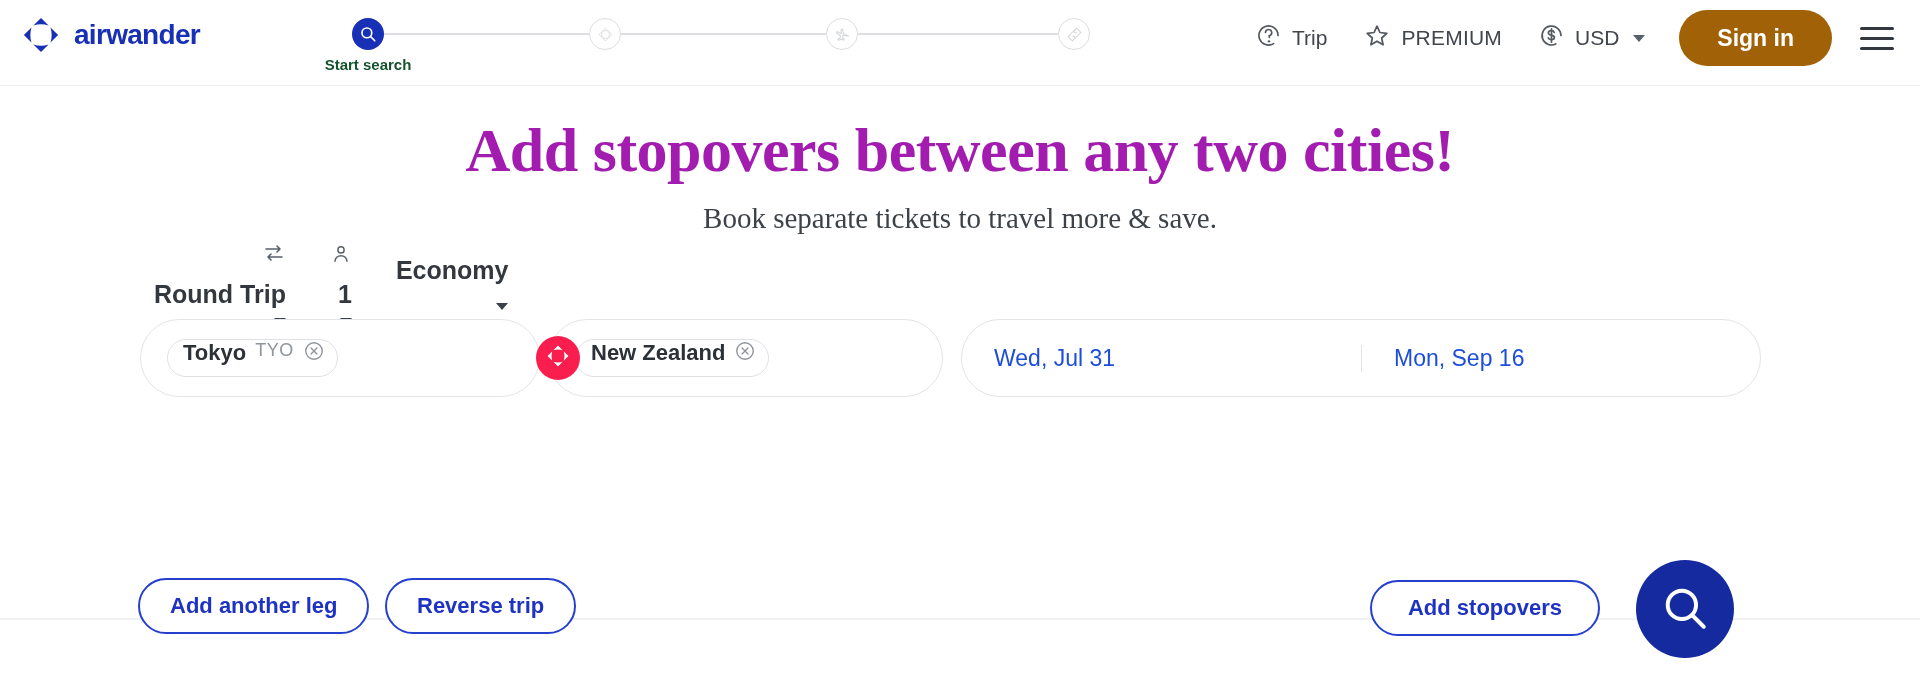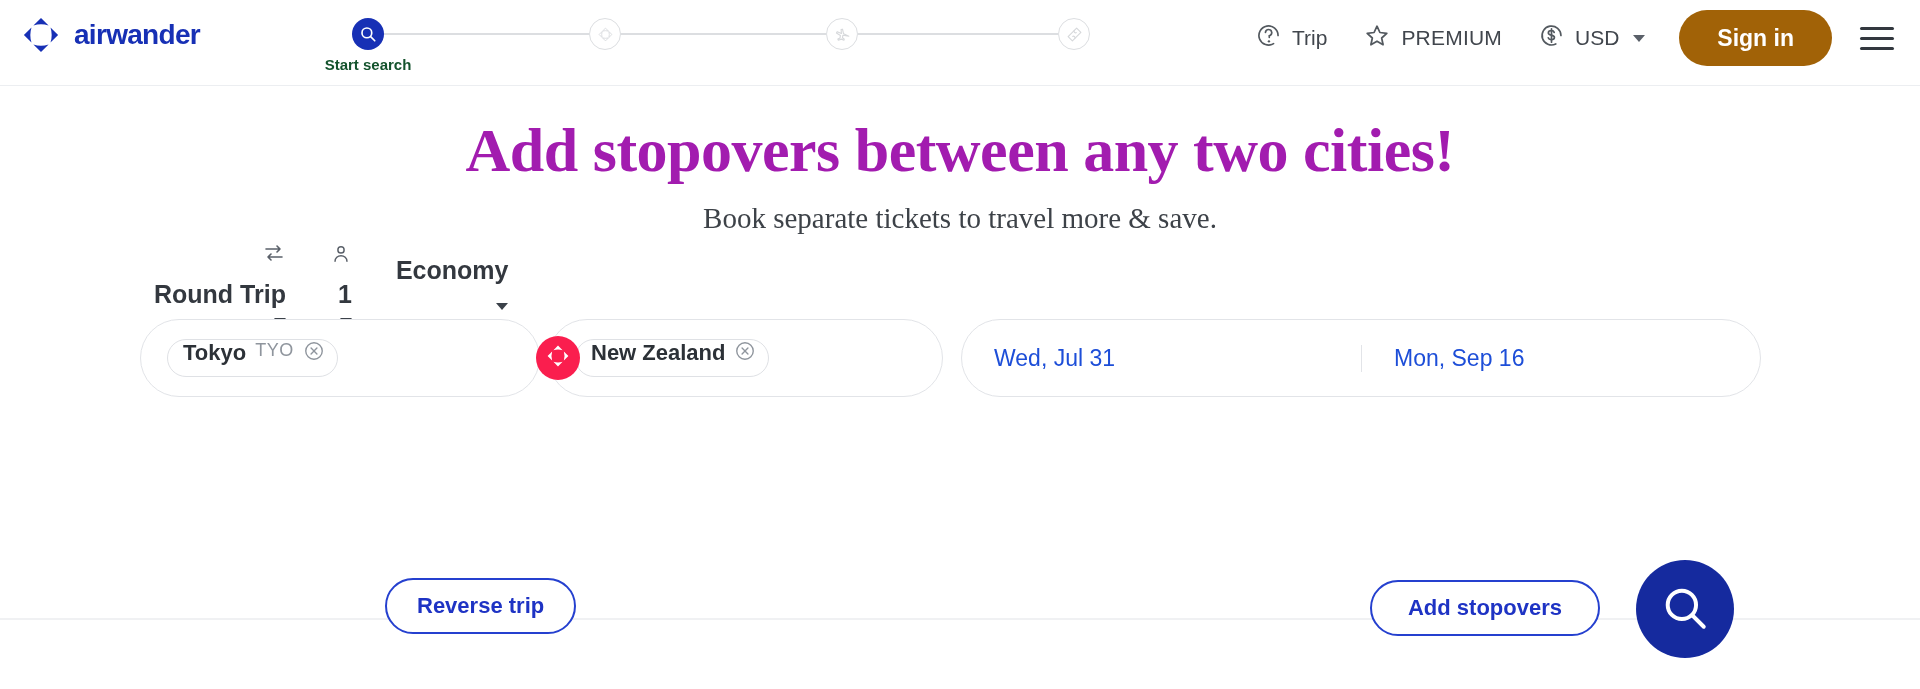--- a/index.html
+++ b/index.html
@@ -374,20 +374,21 @@
       <div class="field dates">
         <div class="date-cell">Wed, Jul 31</div>
         <div class="date-cell">Mon, Sep 16</div>
       </div>
     </div>
   </div>
 
   <div class="footer-row">
     <div class="divider"></div>
 
+    <button class="ghost-btn" id="btn-addleg">Add another leg</button>
     <button class="ghost-btn" id="btn-reverse">Reverse trip</button>
     <button class="ghost-btn" id="btn-stopovers">Add stopovers</button>
 
     <button class="search-fab">
       <span>
         <svg width="50" height="50" viewBox="0 0 24 24" fill="none" stroke="#ffffff" stroke-width="1.9" stroke-linecap="round">
           <circle cx="10.5" cy="10.5" r="6.8"></circle>
             <line x1="15.6" y1="15.6" x2="21" y2="21"></line>
         </svg>
       </span>

